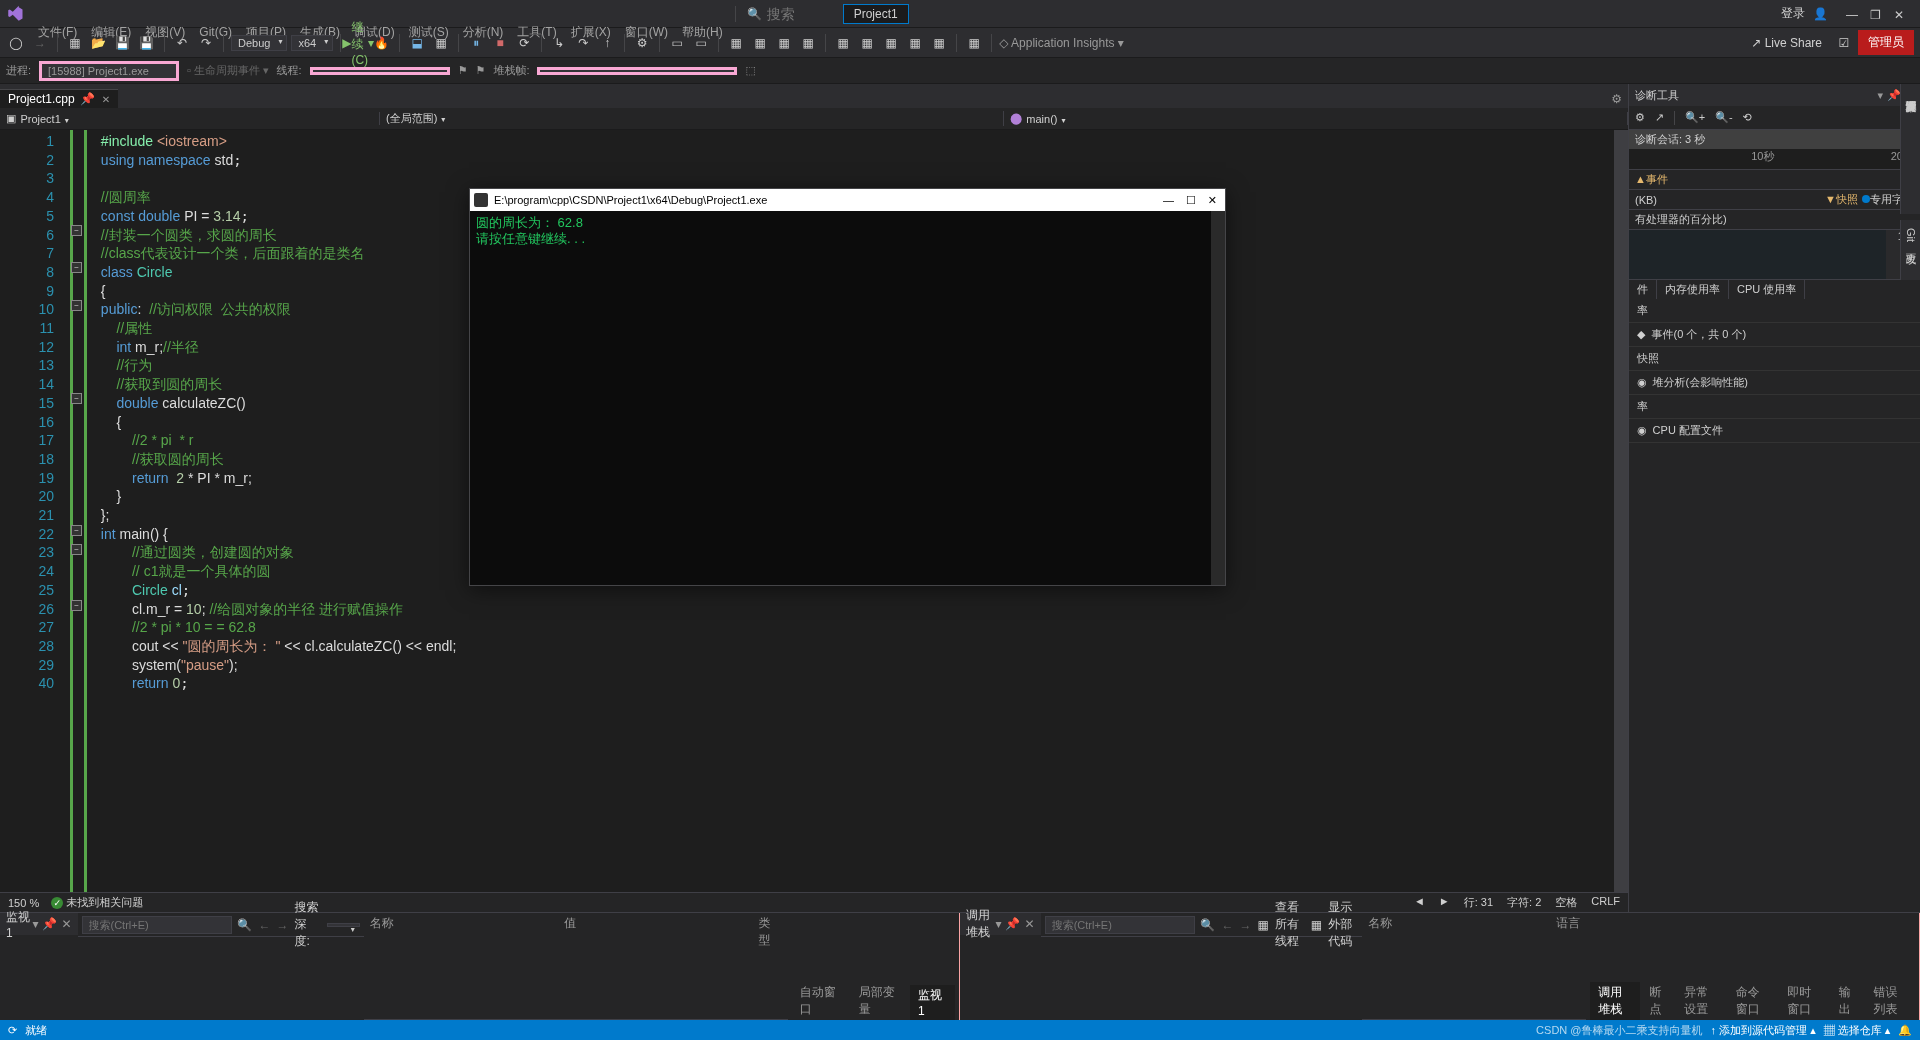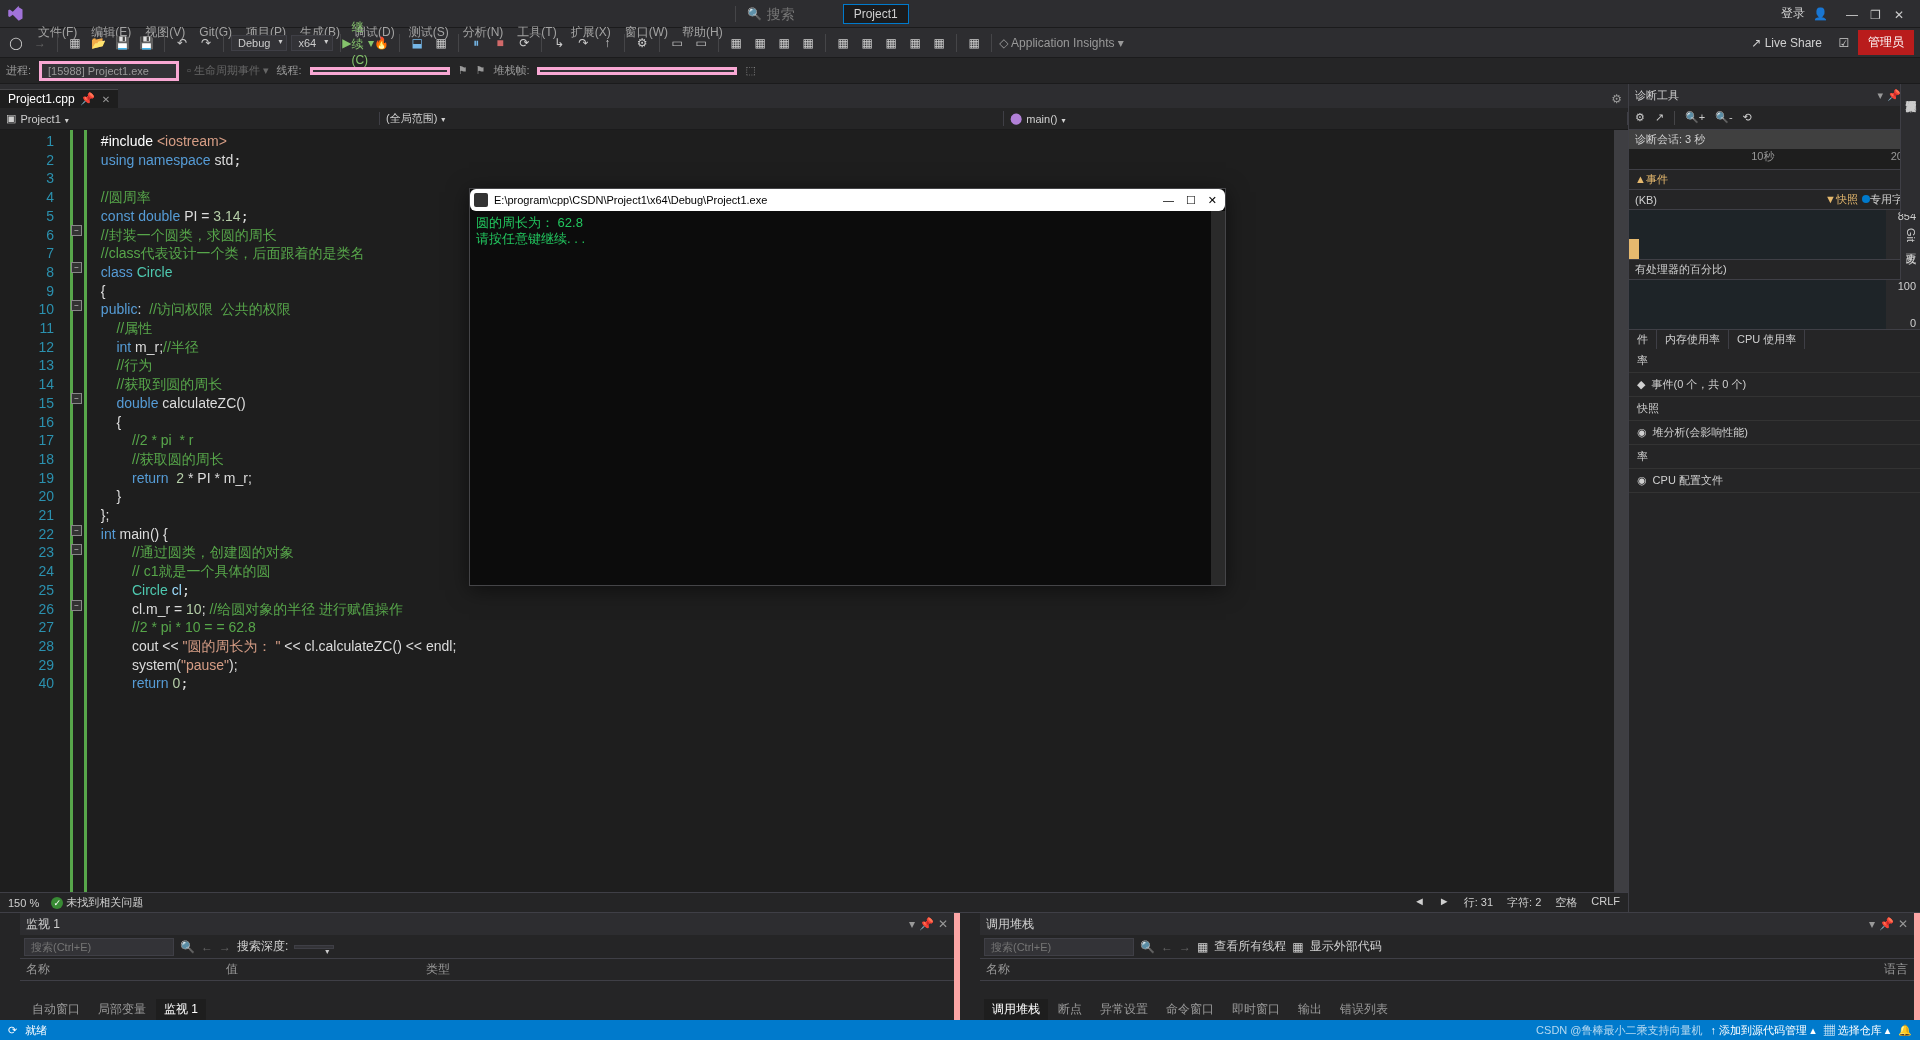--- a/index.html
+++ b/index.html
@@ -38,55 +38,55 @@
 .fold-col { width:14px; background:#1e1e1e; position:relative; }
 .fold-col .bar { position:absolute; left:0; width:3px; background:#57a64a; top:0; bottom:0; }
 .fold-col .fb { position:absolute; left:1px; width:11px; height:11px; border:1px solid #888; background:#333; font-size:8px; text-align:center; line-height:9px; color:#ccc; cursor:pointer; }
 .code { flex:1; font-family:Consolas,monospace; font-size:14px; line-height:18.7px; white-space:pre; padding-top:2px; color:#dcdcdc; background:#1e1e1e; position:relative; }
 .code .gbar { position:absolute; left:0; top:0; bottom:0; width:3px; background:#57a64a; }
 .k-blue { color:#569cd6; }
 .k-type { color:#4ec9b0; }
 .k-str { color:#d69d85; }
 .k-num { color:#b5cea8; }
 .k-cmt { color:#57a64a; }
-.k-pre { color:#ffffff; }
+.k-pre { color:#86efac; }
 .side-scroll { width:14px; background:#3e3e42; }
 .status-bar-ed { height:20px; background:#252526; display:flex; align-items:center; padding:0 8px; gap:12px; font-size:11px; border-top:1px solid #3f3f46; }
 .status-bar-ed .r { margin-left:auto; display:flex; gap:14px; }
 .diag-panel { width:292px; background:#252526; border-left:1px solid #3f3f46; display:flex; flex-direction:column; font-size:11px; }
 .diag-header { height:22px; background:#2d2d30; display:flex; align-items:center; padding:0 6px; }
 .diag-header .icons { margin-left:auto; display:flex; gap:4px; color:#999; }
 .diag-tools { height:24px; display:flex; align-items:center; padding:0 6px; gap:10px; border-bottom:1px solid #3f3f46; color:#ccc; }
 .diag-session { padding:2px 6px; background:#404040; }
 .diag-ruler { height:20px; background:#1e1e1e; display:flex; justify-content:space-between; padding:0 6px; color:#999; }
 .diag-row { border-top:1px solid #3f3f46; padding:2px 6px; display:flex; align-items:center; gap:4px; }
 .diag-chart { height:50px; background:#2a2a2c; border-top:1px solid #3f3f46; display:flex; }
 .diag-chart .y { width:34px; text-align:right; padding-right:4px; display:flex; flex-direction:column; justify-content:space-between; }
 .diag-chart .plot { flex:1; background:#1e2428; position:relative; }
 .diag-chart .plot .fill { position:absolute; left:0; bottom:0; width:10px; height:20px; background:#e6b96e; }
 .diag-tabs { display:flex; border-top:1px solid #3f3f46; }
 .diag-tabs .t { padding:2px 8px; border-right:1px solid #3f3f46; cursor:pointer; }
 .diag-list { flex:1; }
 .diag-list .it { padding:4px 8px; border-bottom:1px solid #333; display:flex; align-items:center; gap:6px; }
 .vtab { position:absolute; right:0; top:84px; width:20px; background:#2d2d30; writing-mode:vertical-rl; padding:8px 2px; font-size:11px; color:#ccc; border-left:1px solid #3f3f46; }
 .bottom-panels { height:108px; display:flex; background:#252526; border-top:1px solid #3f3f46; }
-.bpanel { flex:1; display:flex; flex-direction:column; border-right:6px solid #fca5a5;margin-left:20px; }
+.bpanel { flex:1; display:flex; border-right:1px solid #fca5a5; }
 .bpanel-hd { height:22px; background:#2d2d30; display:flex; align-items:center; padding:0 6px; }
 .bpanel-hd .icons { margin-left:auto; display:flex; gap:4px; color:#999; }
 .bpanel-search { height:24px; display:flex; align-items:center; padding:0 4px; gap:6px; border-bottom:1px solid #3f3f46; }
 .bpanel-search input { background:#333337; border:1px solid #3f3f46; padding:2px 6px; color:#ccc; width:150px; font-size:11px; }
 .bpanel-cols { display:flex; padding:2px 6px; color:#999; border-bottom:1px solid #3f3f46; }
 .bpanel-cols .c1 { width:200px; }
 .bpanel-tabs { height:22px; display:flex; align-items:flex-end; padding:0 4px; gap:2px; margin-top:auto; }
 .bpanel-tabs .t { padding:2px 8px; cursor:pointer; color:#999; }
 .bpanel-tabs .t.active { background:#1e1e1e; color:#fff; }
 .statusbar { height:20px; background:#007acc; color:#fff; display:flex; align-items:center; padding:0 8px; gap:8px; font-size:11px; position:absolute; bottom:0; left:0; right:0; }
 .statusbar .watermark { margin-left:auto; opacity:.7; }
 .console-window { position:absolute; left:469px; top:188px; width:757px; height:398px; background:#0c0c0c; border:1px solid #454548; display:flex; flex-direction:column; box-shadow:0 4px 20px rgba(0,0,0,.5); }
-.console-title { height:22px; background:#fff; color:#000; display:flex; align-items:center; padding:0 4px; gap:6px; font-size:11px;border-radius:6px; }
+.console-title { height:22px; background:#fff; color:#000; display:flex; align-items:center; padding:0 4px; gap:6px; font-size:11px; }
 .console-title .cicon { width:14px; height:14px; background:#333; border-radius:2px; }
 .console-title .btns { margin-left:auto; display:flex; gap:12px; padding-right:4px; }
 .console-body { flex:1; padding:4px 6px; font-family:"NSimSun",SimSun,monospace; font-size:13px; line-height:16px; color:#22c55e; white-space:pre; }
 .console-scroll { width:14px; background:#2a2a2a; }
 .ok-icon { display:inline-block; width:12px; height:12px; border-radius:50%; background:#388a34; color:#fff; font-size:9px; text-align:center; line-height:12px; }
 .tri-y { color:#e6b96e; }
 .dot-b { display:inline-block; width:8px; height:8px; border-radius:50%; background:#007acc; }
 svg { display:block; }
 </style>
 </head>
@@ -333,29 +333,20 @@
     </div>
     <div class="diag-row">
       <span class="tri-y">▲事件</span>
       <span style="margin-left:auto">⏸</span>
     </div>
     <div class="diag-row">
       <span>(KB)</span>
       <span style="margin-left:auto" class="tri-y">▼<span>快照</span></span>
       <span><span class="dot-b"></span><span>专用字节</span></span>
     </div>
-    <div class="diag-chart">
-      <div class="plot">
-          <div class="fill"></div>
-        </div>
-      <div class="y">
-          <span>854</span>
-          <span>0</span>
-        </div>
-    </div>
     <div class="diag-row">
         <span>有处理器的百分比)</span>
       </div>
     <div class="diag-chart">
       <div class="plot"></div>
       <div class="y">
           <span>100</span>
           <span>0</span>
         </div>
     </div>

